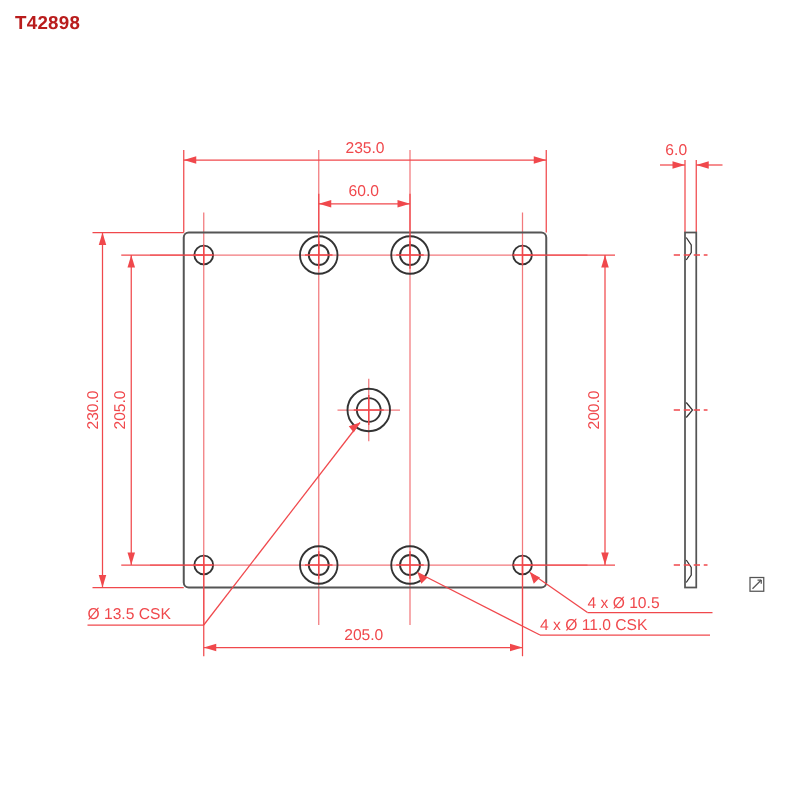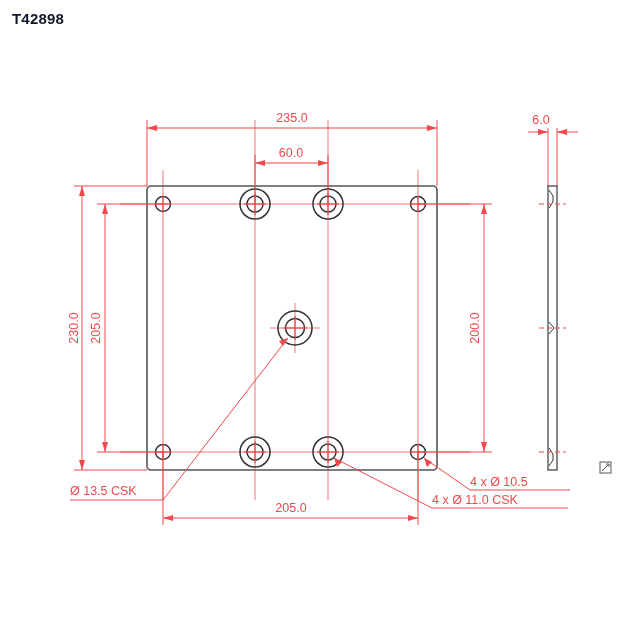--- a/index.html
+++ b/index.html
@@ -20,21 +20,21 @@
     top: 0;
     width: 640px;
     height: 640px;
   }
   .page-title {
     position: absolute;
     left: 12px;
     top: 10px;
     font-size: 15px;
     font-weight: bold;
-    color: #0f172a;
+    color: #b91c1c;
     letter-spacing: 0.2px;
   }
   svg {
     position: absolute;
     left: 0;
     top: 0;
     display: block;
   }
   text {
     font-family: "Liberation Sans", sans-serif;

